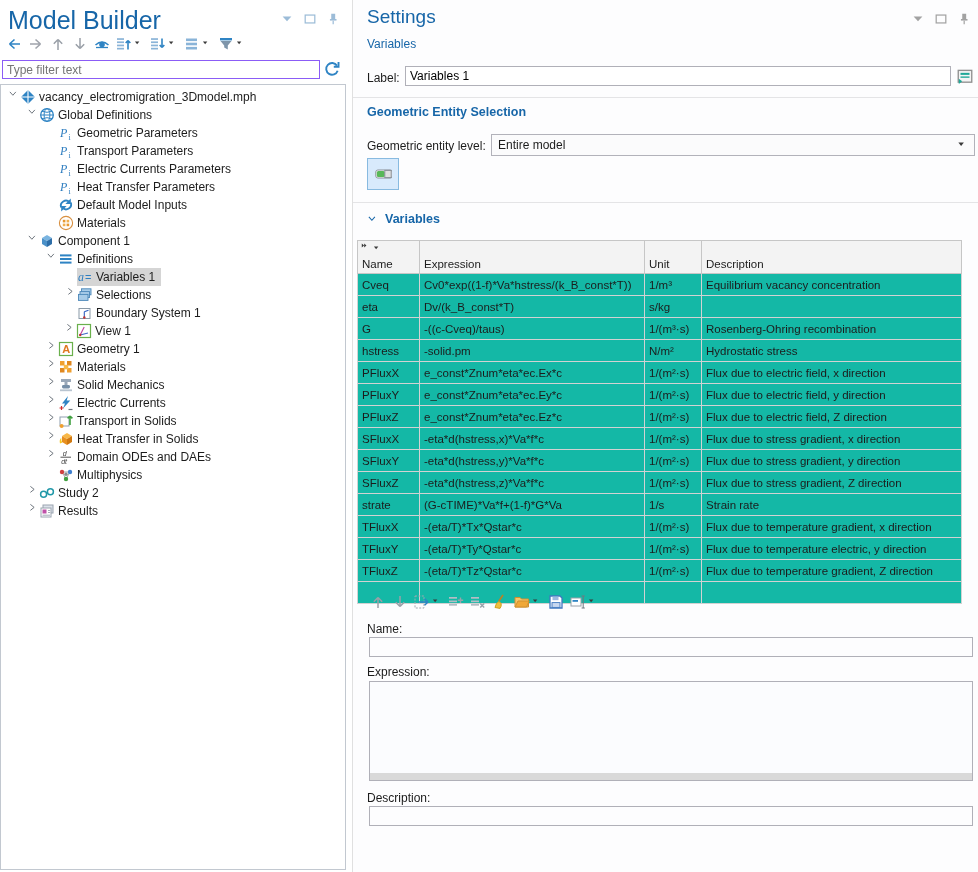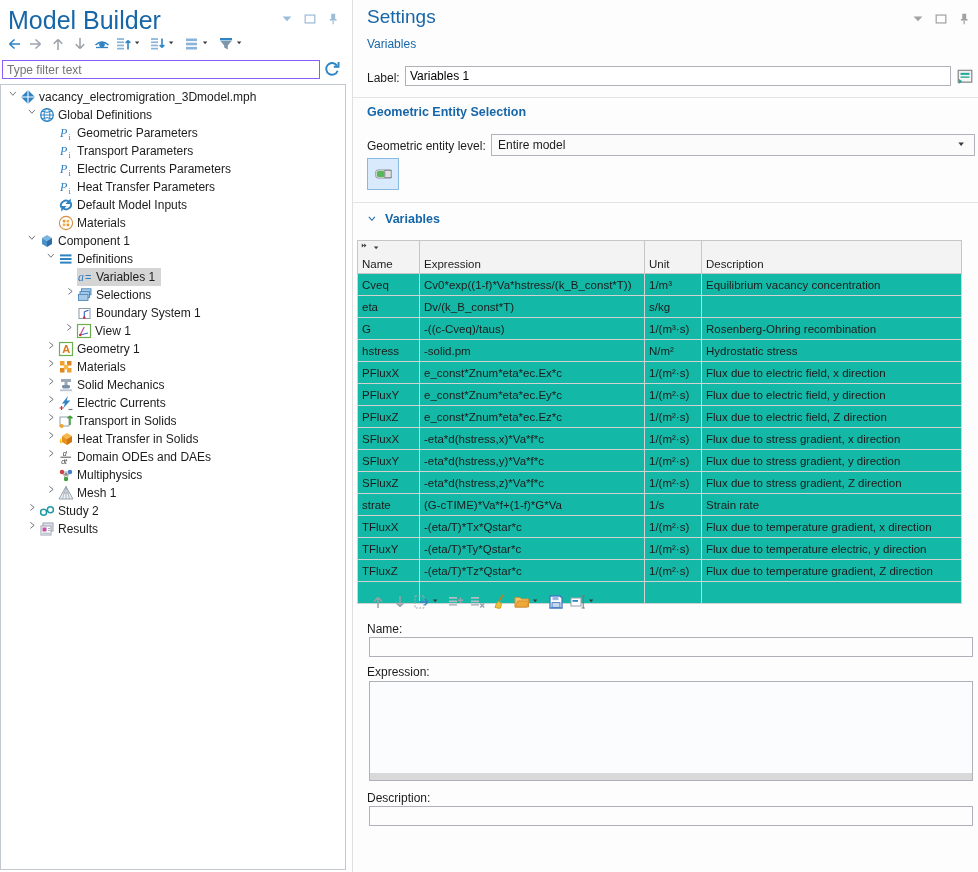--- a/index.html
+++ b/index.html
@@ -529,36 +529,20 @@
               <line x1="12" y1="5" x2="8" y2="12" stroke="#a8a8a8"></line>
               <circle cx="8" cy="7.3" r="1.7" fill="#8a8a8a"></circle>
               <circle cx="4" cy="5" r="2.2" fill="#d04040"></circle>
               <circle cx="12" cy="5" r="2.2" fill="#4080d0"></circle>
               <circle cx="8" cy="12" r="2.2" fill="#40a040"></circle>
             </svg>
           </span>
           <span class="tlabel">Multiphysics</span>
         </span>
       </div>
-      <div class="trow" style="padding-left:44px">
-        <span class="chev">
-          <svg width="12" height="13" viewBox="0 0 16 16">
-            <path d="M4.5 2.5 L9.5 6.5 L4.5 10.5" stroke="#606870" stroke-width="1.2" fill="none"></path>
-          </svg>
-        </span>
-        <span class="rowc">
-          <span class="icon">
-            <svg width="16" height="16" viewBox="0 0 16 16">
-              <path d="M8 1.5 L15 14 L1 14 Z" fill="#eceff2" stroke="#98a4b0"></path>
-              <path d="M8 1.5 L8 14 M4.6 8 L11.4 8 M8 1.5 L4.5 14 M8 1.5 L11.5 14" stroke="#98a4b0" stroke-width="0.7" fill="none"></path>
-            </svg>
-          </span>
-          <span class="tlabel">Mesh 1</span>
-        </span>
-      </div>
       <div class="trow" style="padding-left:25px">
         <span class="chev">
           <svg width="12" height="13" viewBox="0 0 16 16">
             <path d="M4.5 2.5 L9.5 6.5 L4.5 10.5" stroke="#606870" stroke-width="1.2" fill="none"></path>
           </svg>
         </span>
         <span class="rowc">
           <span class="icon">
             <svg width="16" height="16" viewBox="0 0 16 16">
               <circle cx="4.6" cy="9.2" r="3" fill="none" stroke="#2098a8" stroke-width="1.5"></circle>

